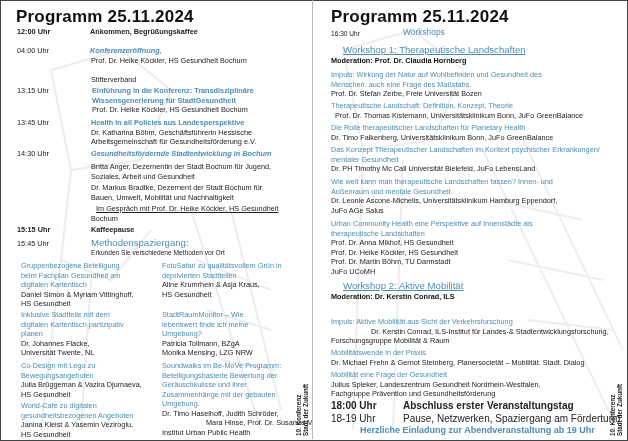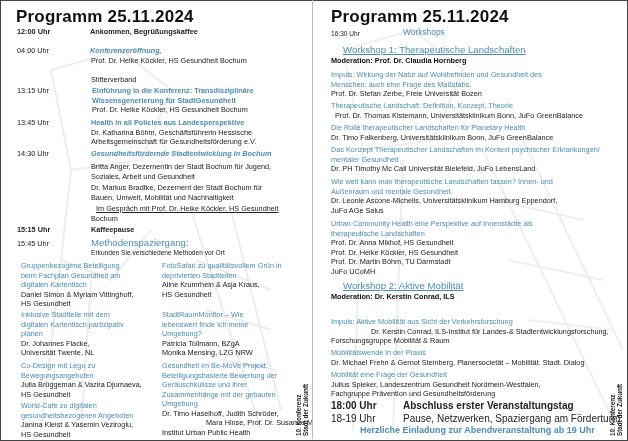--- a/index.html
+++ b/index.html
@@ -101,21 +101,21 @@
     <div class="t blue" style="left:161px;top:270.5px;">deprivierten Stadtteilen</div>
     <div class="t" style="left:161px;top:280px;">Aline Krumrhein &amp; Asja Kraus,</div>
     <div class="t" style="left:161px;top:289.5px;">HS Gesundheit</div>
 
     <div class="t blue" style="left:161px;top:310px;">StadtRaumMonitor – Wie</div>
     <div class="t blue" style="left:161px;top:319.5px;">lebenswert finde ich meine</div>
     <div class="t blue" style="left:161px;top:329px;">Umgebung?</div>
     <div class="t" style="left:161px;top:338.5px;">Patricia Tollmann, BZgA</div>
     <div class="t" style="left:161px;top:348px;">Monika Mensing, LZG NRW</div>
 
-    <div class="t blue" style="left:161px;top:361px;">Gesundheit im Be-MoVe Projekt:</div>
+    <div class="t blue" style="left:161px;top:361px;">Soundwalks im Be-MoVe Programm:</div>
     <div class="t blue" style="left:161px;top:370.5px;">Beteiligungsbasierte Bewertung der</div>
     <div class="t blue" style="left:161px;top:380px;">Geräuschkulisse und ihrer</div>
     <div class="t blue" style="left:161px;top:389.5px;">Zusammenhänge mit der gebauten</div>
     <div class="t blue" style="left:161px;top:399px;">Umgebung.</div>
     <div class="t" style="left:161px;top:408.5px;">Dr. Timo Haselhoff, Judith Schröder,</div>
     <div class="t" style="left:161px;top:418px;padding-left:44px;">Mara Hinse, Prof. Dr. Susanne Moebus,</div>
     <div class="t" style="left:161px;top:427.5px;">Institut Urban Public Health</div>
   </div>
 
   <div class="vert" style="left:294px;top:436px;">

